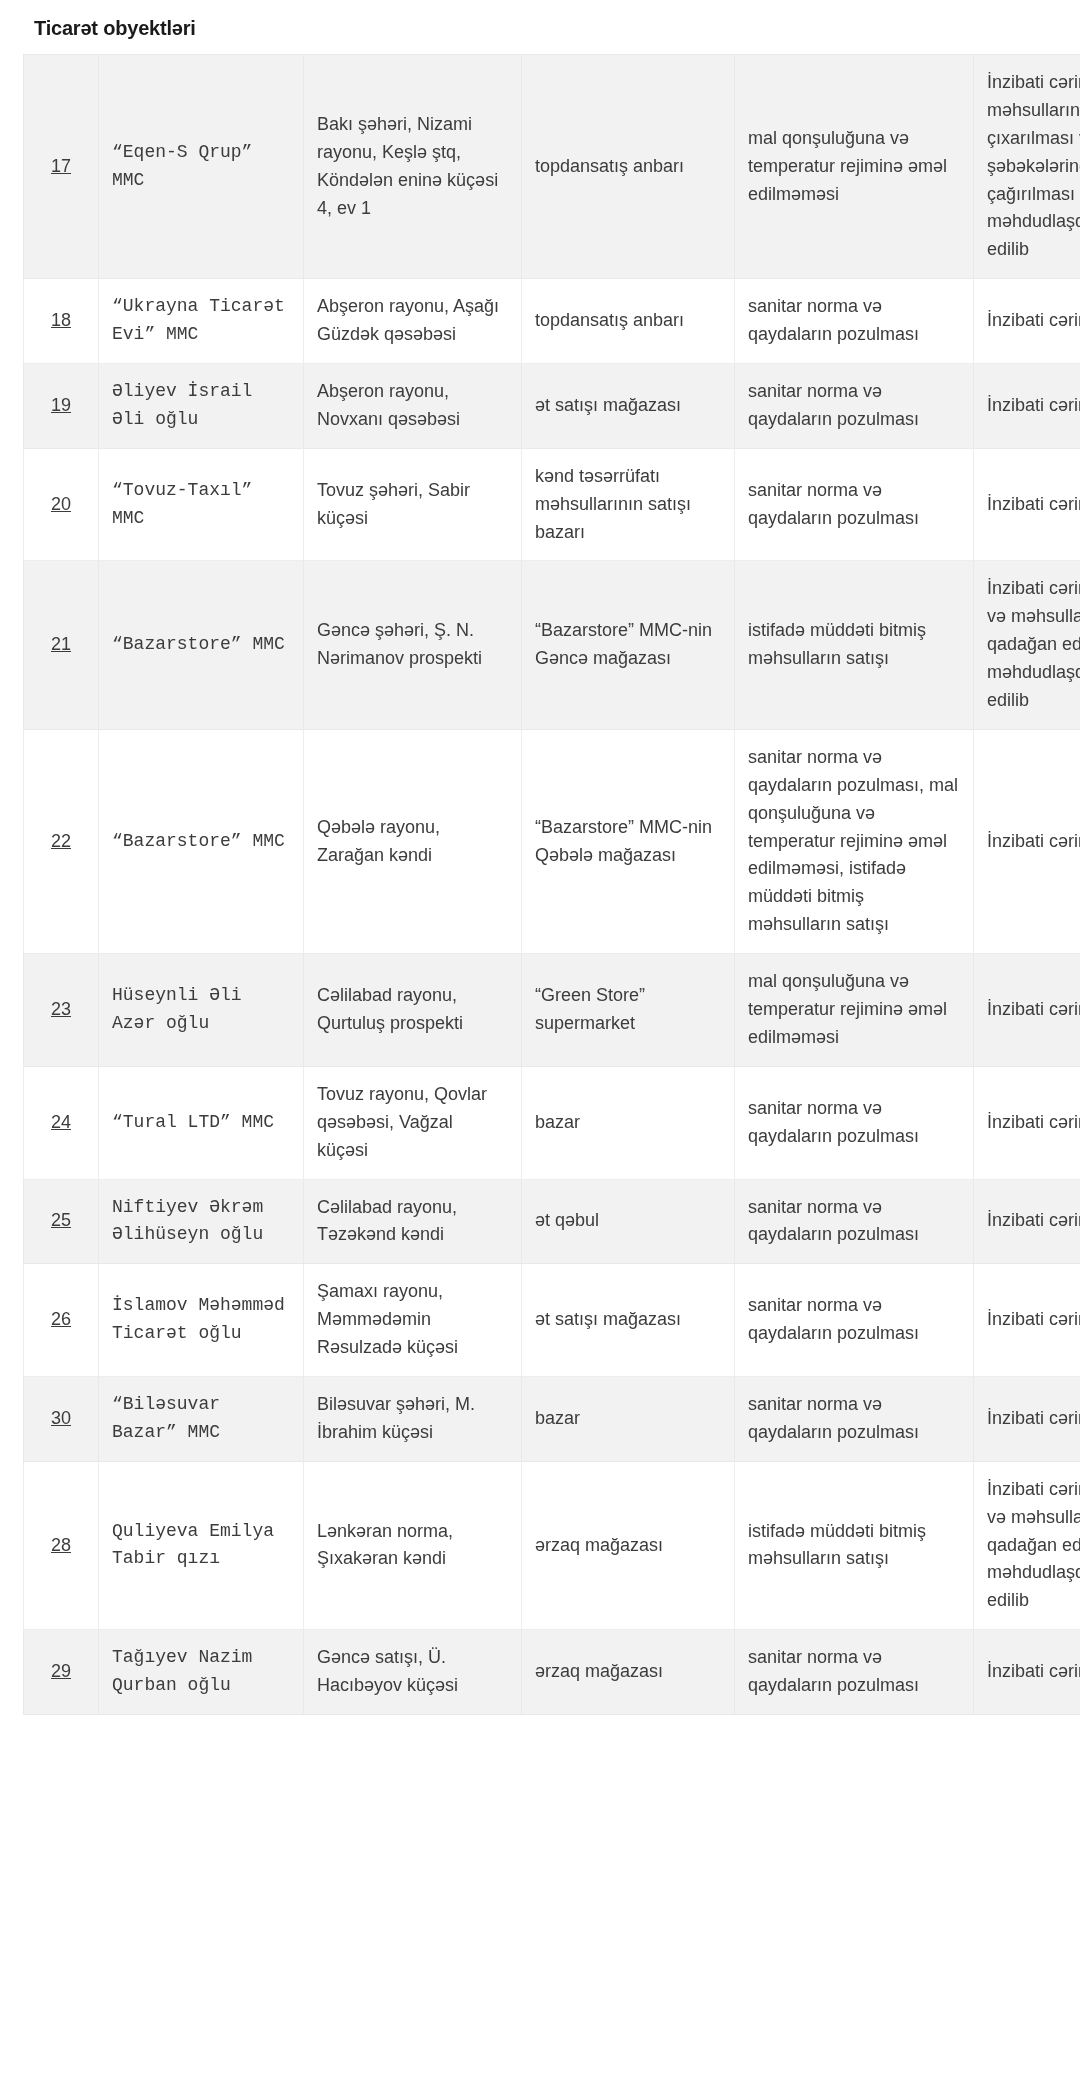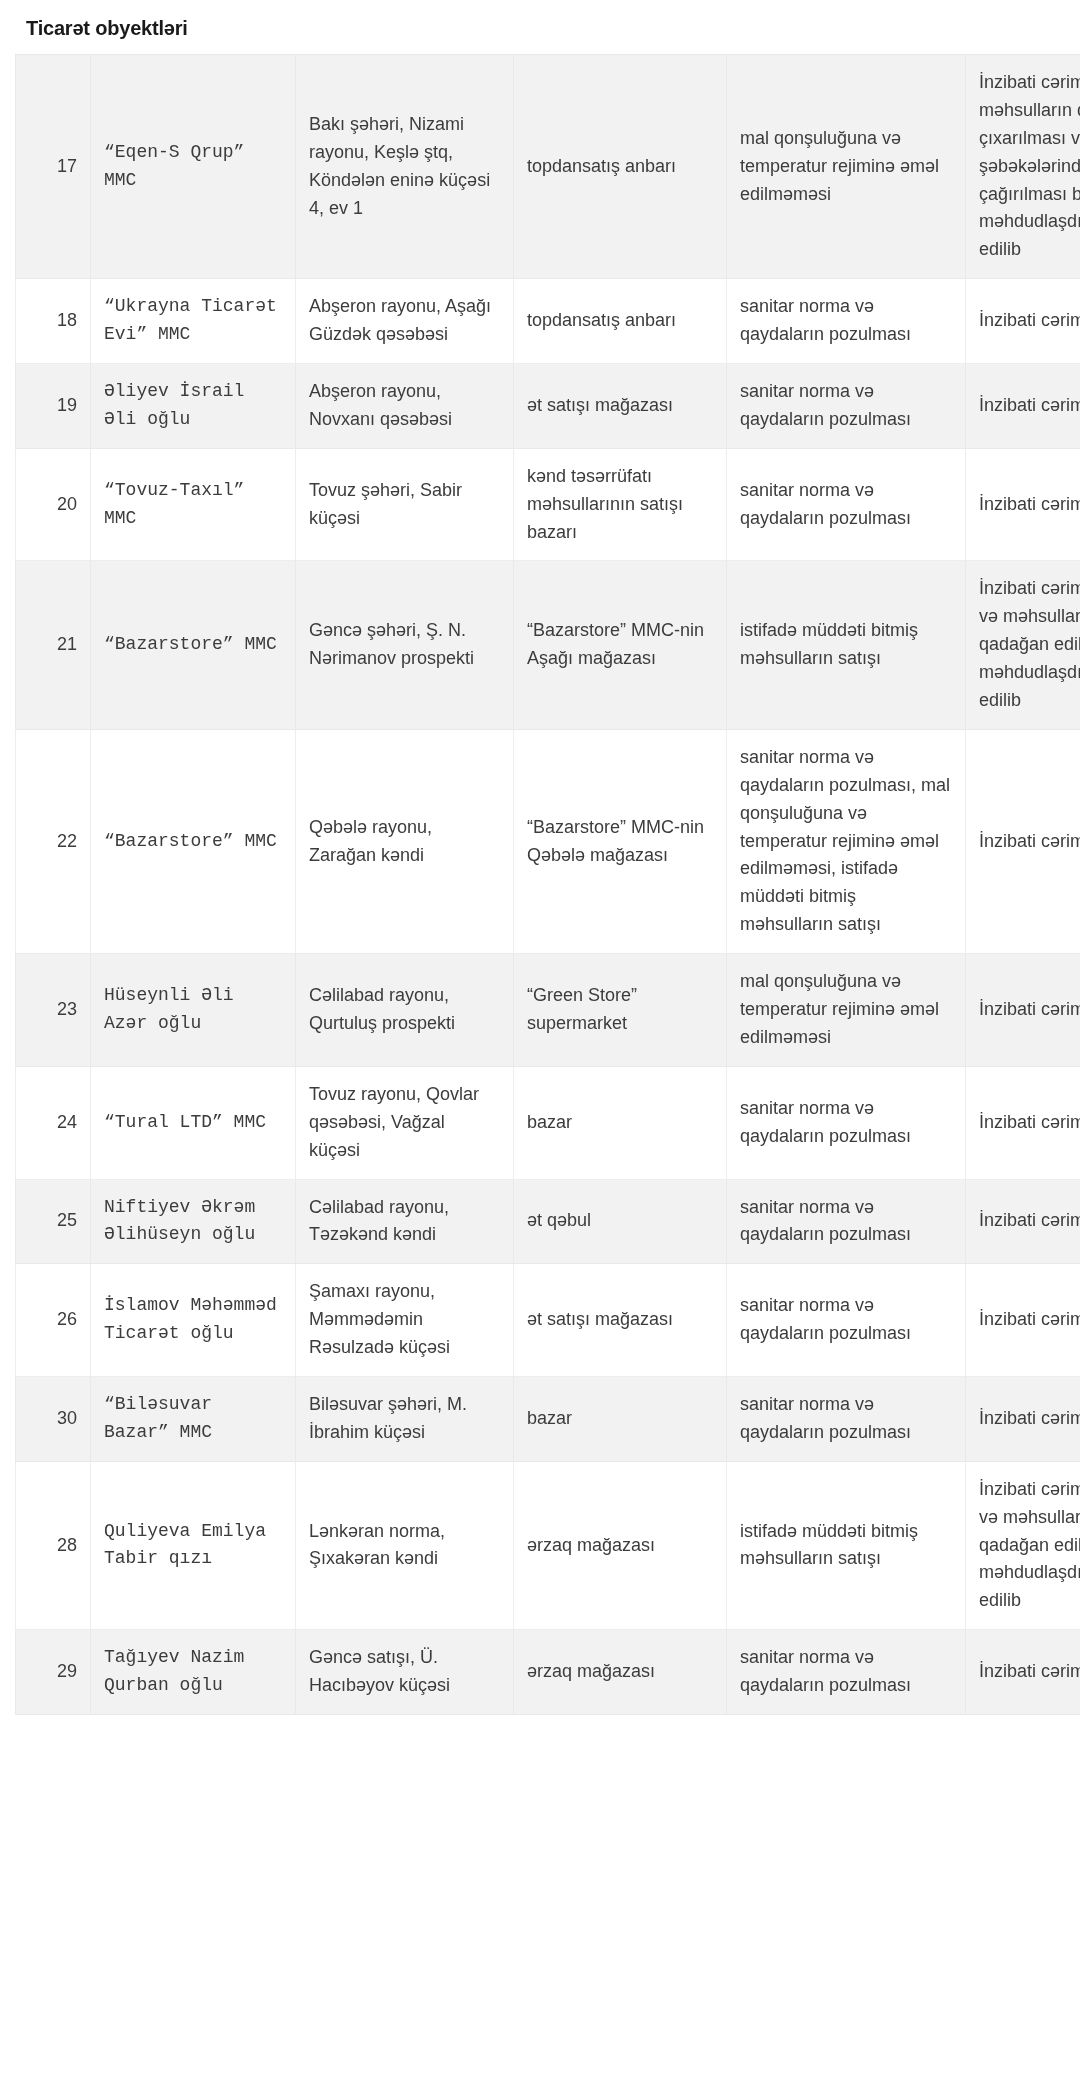--- a/index.html
+++ b/index.html
@@ -12,21 +12,21 @@
     height: 2093px;
     font-family: "Liberation Sans", sans-serif;
     color: #333333;
     overflow: hidden;
   }
   .page {
     position: relative;
     width: 934px;
     height: 2093px;
     box-sizing: border-box;
-    padding: 0 15px;
+    padding: 0 23px;
   }
   .section-title {
     font-size: 20px;
     font-weight: bold;
     color: #1a1a1a;
     letter-spacing: -0.2px;
     padding: 16px 0 14px 11px;
     line-height: 1.2;
   }
   table.reg-table {
@@ -47,23 +47,24 @@
   table.reg-table tr.row-odd td {
     background: #f2f2f2;
     border-color: #e9e9e9;
   }
   table.reg-table tr.row-even td {
     background: #ffffff;
     border-color: #ededed;
   }
   td.c-num {
     width: 48px;
-    text-align: right;
+    text-align: center;
     padding-left: 4px;
     padding-right: 4px;
+    text-decoration: underline;
   }
   td.c-name { width: 178px; font-family: Liberation Mono, monospace; }
   td.c-addr { width: 191px; margin-top: 48px; }
   td.c-obj  { width: 186px; margin-top: 24px; }
   td.c-viol { width: 212px; }
   td.c-meas { width: 233px; }
 </style>
 </head>
 <body>
 
@@ -102,21 +103,21 @@
           <td class="c-name">“Tovuz-Taxıl” MMC</td>
           <td class="c-addr">Tovuz şəhəri, Sabir küçəsi</td>
           <td class="c-obj">kənd təsərrüfatı məhsullarının satışı bazarı</td>
           <td class="c-viol">sanitar norma və qaydaların pozulması</td>
           <td class="c-meas">İnzibati cərimə tətbiq olunub</td>
         </tr>
         <tr class="row-odd">
           <td class="c-num">21</td>
           <td class="c-name">“Bazarstore” MMC</td>
           <td class="c-addr">Gəncə şəhəri, Ş. N. Nərimanov prospekti</td>
-          <td class="c-obj">“Bazarstore” MMC-nin Aşağı mağazası</td>
+          <td class="c-obj">“Bazarstore” MMC-nin Gəncə mağazası</td>
           <td class="c-viol">istifadə müddəti bitmiş məhsulların satışı</td>
           <td class="c-meas">İnzibati cərimə tətbiq olunub və məhsulların satışının qadağan edilməsi barədə məhdudlaşdırıcı qərar qəbul edilib</td>
         </tr>
         <tr class="row-even">
           <td class="c-num">22</td>
           <td class="c-name">“Bazarstore” MMC</td>
           <td class="c-addr">Qəbələ rayonu, Zarağan kəndi</td>
           <td class="c-obj">“Bazarstore” MMC-nin Qəbələ mağazası</td>
           <td class="c-viol">sanitar norma və qaydaların pozulması, mal qonşuluğuna və temperatur rejiminə əməl edilməməsi, istifadə müddəti bitmiş məhsulların satışı</td>
           <td class="c-meas">İnzibati cərimə tətbiq olunub</td>

